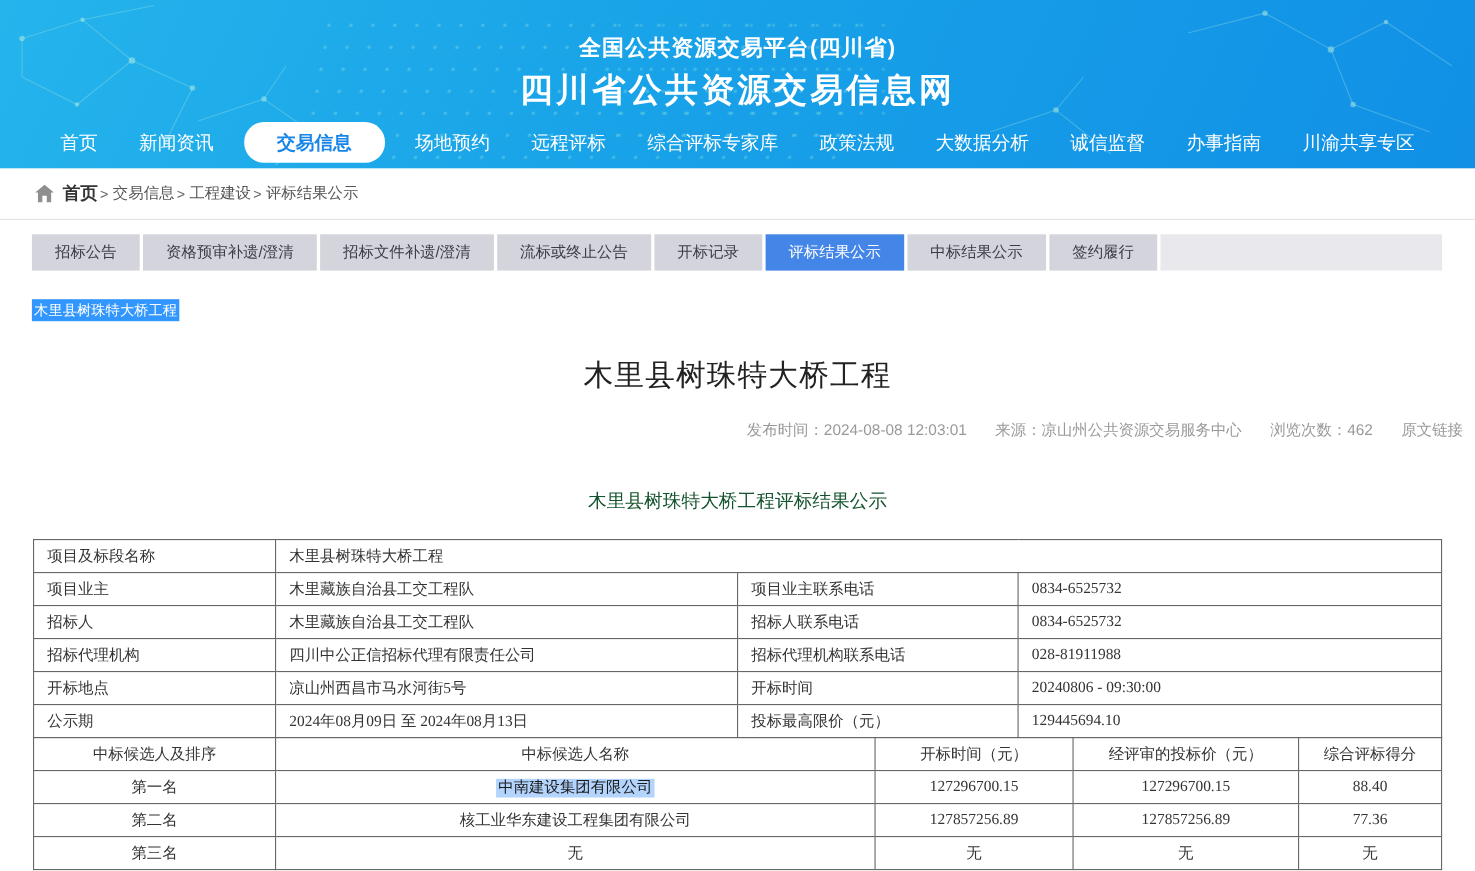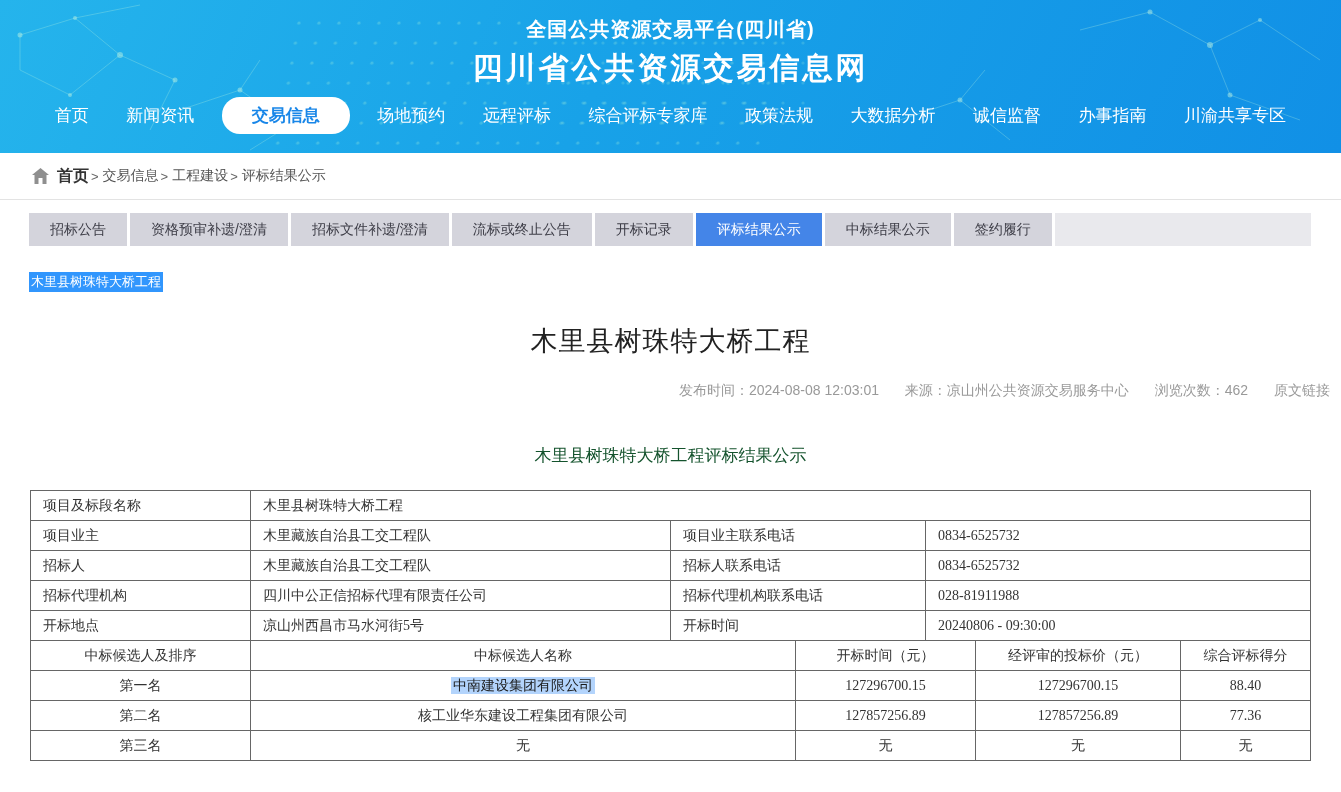--- a/index.html
+++ b/index.html
@@ -12,21 +12,21 @@
   }
 
   
   .site-header {
     position: relative;
     height: 153px;
     background: linear-gradient(115deg, #25b4ec 0%, #18a2e8 45%, #1190e6 100%);
     overflow: hidden;
   }
   .header-pattern { position: absolute; inset: 0; pointer-events: none; }
-  .banner { position: relative; text-align: center; color: #fff; padding-top: 16px; }
+  .banner { position: relative; text-align: center; color: #fff; padding-top: 30px; }
   .banner-line1 { font-size: 20px; font-weight: 700; letter-spacing: 1px; }
   .banner-line2 { font-size: 30px; font-weight: 700; letter-spacing: 3px; margin-top: 5px; }
   .main-nav {
     position: relative;
     display: flex;
     justify-content: space-around;
     align-items: center;
     height: 52px;
     padding: 0 36px;
   }
@@ -263,20 +263,26 @@
     <td>四川中公正信招标代理有限责任公司</td>
     <td>招标代理机构联系电话</td>
     <td>028-81911988</td>
   </tr>
   <tr>
     <td>开标地点</td>
     <td>凉山州西昌市马水河街5号</td>
     <td>开标时间</td>
     <td>20240806 - 09:30:00</td>
   </tr>
+  <tr>
+    <td>公示期</td>
+    <td>2024年08月09日 至 2024年08月13日</td>
+    <td>投标最高限价（元）</td>
+    <td>129445694.10</td>
+  </tr>
 </tbody>
   </table>
 
 <table class="candidates">
   <colgroup>
       <col style="width:220px">
       <col style="width:545px">
       <col style="width:180px">
       <col style="width:205px">
       <col>

